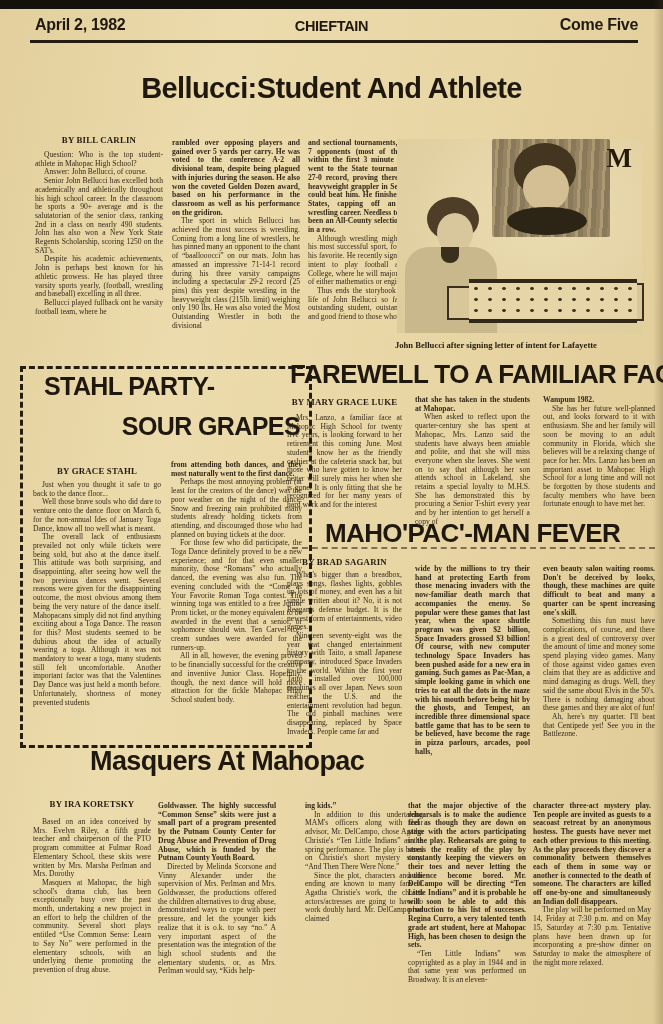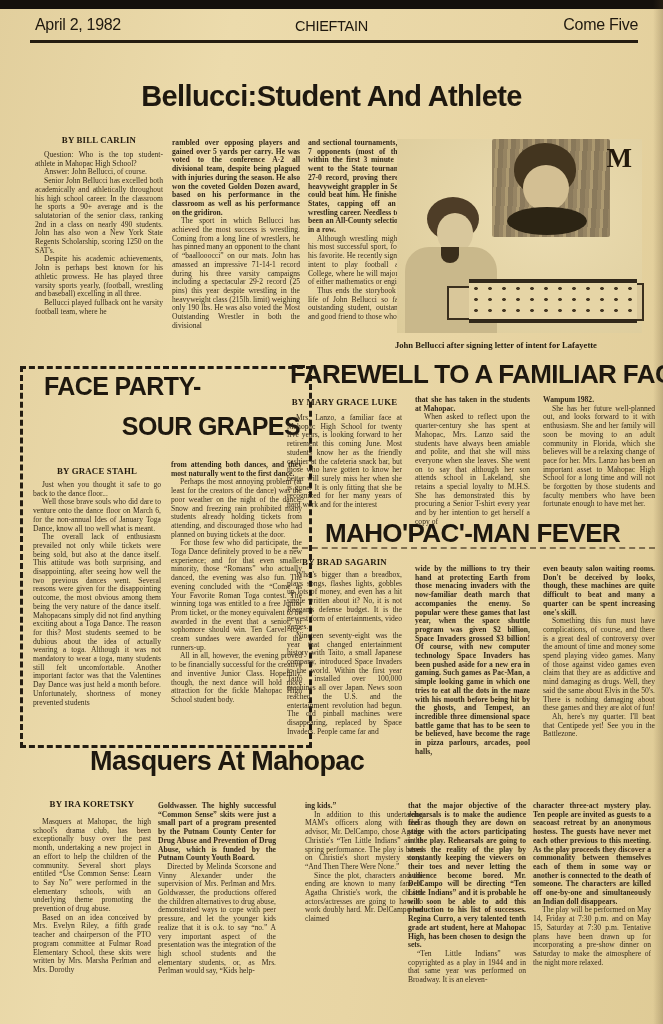--- a/index.html
+++ b/index.html
@@ -2,21 +2,21 @@
 <html><head>
 <meta charset="utf-8">
 <style>
   html,body{margin:0;padding:0;background:#555;}
   #page{position:relative;width:663px;height:1024px;overflow:hidden;
         background:linear-gradient(100deg,#e2cf9d,#ecdbac 28%,#e8d5a4 62%,#dfcb96);
         font-family:"Liberation Serif",serif;color:#2f2517;}
   .abs{position:absolute;}
   .topbar{left:0;top:0;width:663px;height:9px;background:#14100c;}
   .edge-right{right:0;top:0;width:10px;height:1024px;background:linear-gradient(90deg,rgba(0,0,0,0),rgba(90,70,40,.25));}
-  .hd{font-family:"Liberation Sans",sans-serif;font-weight:normal;color:#1f190f;letter-spacing:-.3px;}
+  .hd{font-family:"Liberation Sans",sans-serif;font-weight:bold;color:#1f190f;letter-spacing:-.3px;}
   .hrule{left:30px;top:40px;width:608px;height:3px;background:#241c10;}
   .headline{position:absolute;font-family:"Liberation Sans",sans-serif;font-weight:bold;color:#1e180f;letter-spacing:-.6px;white-space:nowrap;}
   .byline{position:absolute;font-family:"Liberation Serif",serif;font-weight:bold;font-size:8.8px;text-align:center;color:#241c10;letter-spacing:.2px;}
   .col{position:absolute;font-size:7.6px;line-height:8.7px;text-align:justify;overflow:hidden;color:#33291a;}
   .col p{margin:0;text-indent:9px;}
   .cont p:first-child{text-indent:0;font-weight:bold;}
   .dashbox{border:3px dashed #241d12;}
   .dashrule{border-top:2px dashed #4a3b27;opacity:.65;}
   .photo{background:radial-gradient(ellipse at 60% 38%,#ecddb2,#dccb9a);}
   .caption{position:absolute;font-family:"Liberation Serif",serif;font-weight:bold;font-size:8.6px;color:#241c10;}
@@ -28,21 +28,21 @@
 
 <div id="page">
   <div class="abs topbar"></div>
   <div class="abs edge-right"></div>
 
   <div class="abs hd" style="left:35px;top:16px;font-size:16px;">April 2, 1982</div>
   <div class="abs hd" style="left:0;right:0;top:18px;font-size:14.5px;text-align:center;">CHIEFTAIN</div>
   <div class="abs hd" style="right:25px;top:16px;font-size:16px;">Come Five</div>
   <div class="abs hrule"></div>
 
-  <div class="headline" style="left:0;right:0;top:72px;font-size:29px;text-align:center;margin-top:8px;">Bellucci:Student And Athlete</div>
+  <div class="headline" style="left:0;right:0;top:72px;font-size:29px;text-align:center;">Bellucci:Student And Athlete</div>
   <div class="byline" style="left:35px;width:128px;top:135px;">BY BILL CARLIN</div>
   <div class="col" style="left:35px;top:151px;width:128px;height:203px;">
       <p>Question:  Who is the top student-athlete in Mahopac High School?</p>
       <p>Answer:  John Bellucci, of course.</p>
       <p>Senior John Bellucci has excelled both academically and athletically throughout his high school career. In the classroom he sports a 90+ average and is the salutatorian of the senior class, ranking 2nd in a class on nearly 490 students. John has also won a New York State Regents Scholarship, scoring 1250 on the SAT's.</p>
       <p>Despite his academic achievements, John is perhaps best known for his athletic prowess. He has played three varsity sports yearly, (football, wrestling and baseball) excelling in all three.</p>
       <p>Bellucci played fullback ont he varsity football team, where he</p>
     </div>
   <div class="col cont" style="left:172px;top:139px;width:128px;height:215px;">
       <p>rambled over opposing players and gained over 5 yards per carry. He was voted to the conference A-2 all divisional team, despite being plagued with injuries during the season. He also won the coveted Golden Dozen award, based on his performance in the classroom as well as his performance on the gridiron.</p>
@@ -64,21 +64,21 @@
     <div class="abs" style="left:8px;top:108px;width:92px;height:86px;border-radius:24px 24px 0 0;background:#c9b88b;"></div>
     <div class="abs" style="left:44px;top:108px;width:18px;height:16px;border-radius:0 0 50% 50%;background:#3a2e1c;"></div>
     <div class="abs" style="left:50px;top:147px;width:24px;height:30px;background:#d9c79a;border:2px solid #3a2f1e;"></div>
     <div class="abs" style="left:232px;top:144px;width:11px;height:34px;background:#d9c79a;border:2px solid #3a2f1e;"></div>
     <div class="abs band" style="left:72px;top:140px;width:168px;height:36px;"></div>
     <div class="abs" style="right:10px;top:4px;font-family:'Liberation Serif',serif;font-weight:bold;font-size:27px;color:#241a0c;">M</div>
   </div>
   <div class="caption" style="left:395px;top:340px;width:252px;">John Bellucci  after signing letter of intent for Lafayette</div>
 
   <div class="abs dashbox" style="left:20px;top:366px;width:286px;height:376px;"></div>
-  <div class="headline" style="left:44px;top:372px;font-size:25px;">FACE PARTY-</div>
+  <div class="headline" style="left:44px;top:372px;font-size:25px;">STAHL PARTY-</div>
   <div class="headline" style="left:100px;width:200px;top:412px;font-size:25px;text-align:right;">SOUR GRAPES</div>
   <div class="byline" style="left:33px;width:128px;top:466px;">BY GRACE STAHL</div>
   <div class="col" style="left:33px;top:481px;width:128px;height:258px;">
       <p>Just when you thought it safe to go back to the dance floor...</p>
       <p>Well those brave souls who did dare to venture onto the dance floor on March 6, for the non-annual Ides of January Toga Dance, know all too well what is meant.</p>
       <p>The overall lack of enthusiasm prevailed not only while tickets were being sold, but also at the dance itself. This attitude was both surprising, and disappointing, after seeing how well the two previous dances went. Several reasons were given for the disappointing outcome, the most obvious among them being the very nature of the dance itself. Mahopacans simply did not find anything exciting about a Toga Dance. The reason for this? Most students seemed to be dubious about the idea of actually wearing a toga. Although it was not mandatory to wear a toga, many students still felt uncomfortable. Another important factor was that the Valentines Day Dance was just held a month before. Unfortunately, shortness of money prevented students</p>
     </div>
   <div class="col cont" style="left:171px;top:461px;width:131px;height:278px;">
       <p>from attending both dances, and they most naturally went to the first dance.</p>
       <p>Perhaps the most annoying problem (at least for the creators of the dance) was the poor weather on the night of the dance. Snow and freezing rain prohibited many students already holding tickets from attending, and discouraged those who had planned on buying tickets at the door.</p>
@@ -112,22 +112,22 @@
     </div>
   <div class="col cont" style="left:543px;top:565px;width:112px;height:243px;">
       <p>even beauty salon waiting rooms. Don't be deceived by looks, though, these machines are quite difficult to beat and many a quarter can be spent increasing one's skill.</p>
       <p>Something this fun must have complications, of course, and there is a great deal of controversy over the amount of time and money some spend playing video games. Many of those against video games even claim that they are as addictive and mind damaging as drugs. Well, they said the same about Elvis in the 50's. There is nothing damaging about these games and they are alot of fun!</p>
       <p>Ah, here's my quarter. I'll beat that Centipede yet! See you in the Battlezone.</p>
     </div>
 
   <div class="headline" style="left:90px;top:746px;font-size:27px;">Masquers At Mahopac</div>
   <div class="byline" style="left:33px;width:118px;top:799px;">BY IRA KORETSKY</div>
   <div class="col" style="left:33px;top:818px;width:118px;height:206px;">
+      <p>Based on an idea conceived by Mrs. Evelyn Riley, a fifth grade teacher and chairperson of the PTO program committee at Fulmar Road Elementary School, these skits were written by Mrs. Marsha Perlman and Mrs. Dorothy</p>
       <p>Masquers at Mahopac, the high school's drama club, has been exceptionally busy over the past month, undertaking a new project in an effort to help the children of the community. Several short plays entitled “Use Common Sense: Learn to Say No” were performed in the elementary schools, with an underlying theme promoting the prevention of drug abuse.</p>
-      <p>Based on an idea conceived by Mrs. Evelyn Riley, a fifth grade teacher and chairperson of the PTO program committee at Fulmar Road Elementary School, these skits were written by Mrs. Marsha Perlman and Mrs. Dorothy</p>
     </div>
   <div class="col cont" style="left:158px;top:802px;width:118px;height:222px;">
       <p>Goldwasser. The highly successful “Common Sense” skits were just a small part of a program presented by the Putnam County Center for Drug Abuse and Prevention of Drug Abuse, which is funded by the Putnam County Youth Board.</p>
       <p>Directed by Melinda Scorsone and Vinny Alexander under the supervision of Mrs. Perlman and Mrs. Goldwasser, the productions offered the children alternatives to drug abuse, demonstrated ways to cope with peer pressure, and let the younger kids realize that it is o.k. to say “no.” A very important aspect of the presentation was the integration of the high school students and the elementary students, or, as Mrs. Perlman would say, “Kids help-</p>
     </div>
   <div class="col cont" style="left:265px;top:802px;width:118px;height:222px;margin-left:40px;">
       <p>ing kids.”</p>
       <p>In addition to this undertaking MAM's officers along with their advisor, Mr. DelCampo, chose Agatha Christie's “Ten Little Indians” as the spring performance. The play is based on Christie's short mystery story, “And Then There Were None.”</p>
       <p>Since the plot, characters and the ending are known to many fans of Agatha Christie's work, the chosen actors/actresses are going to have to work doubly hard. Mr. DelCampo has claimed</p>
     </div>

